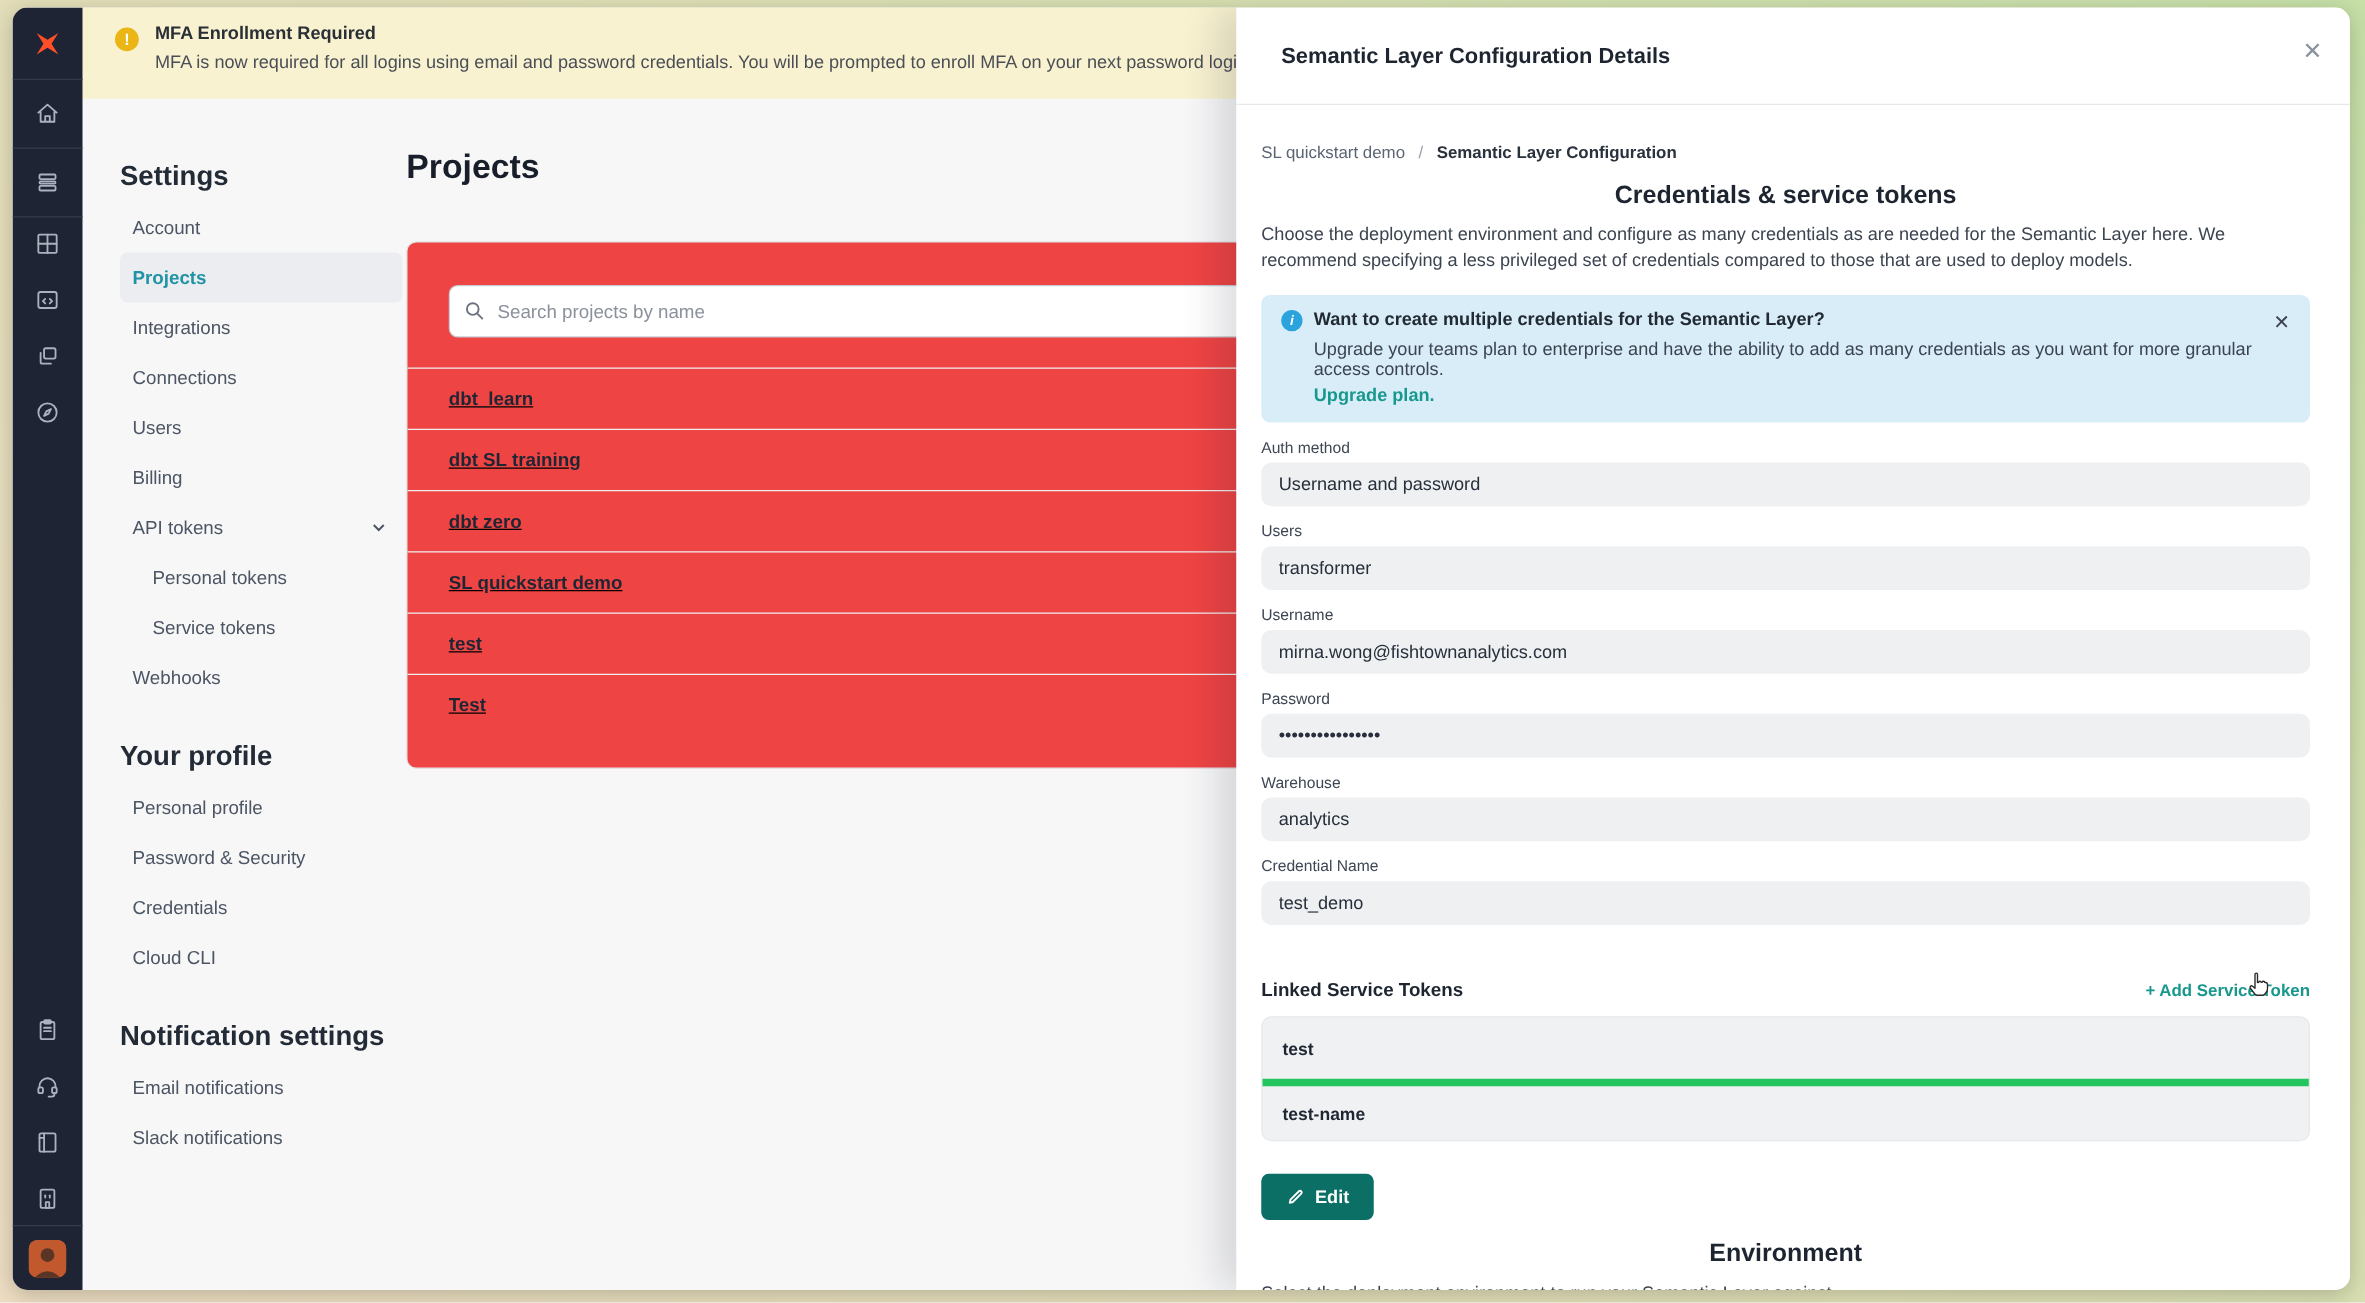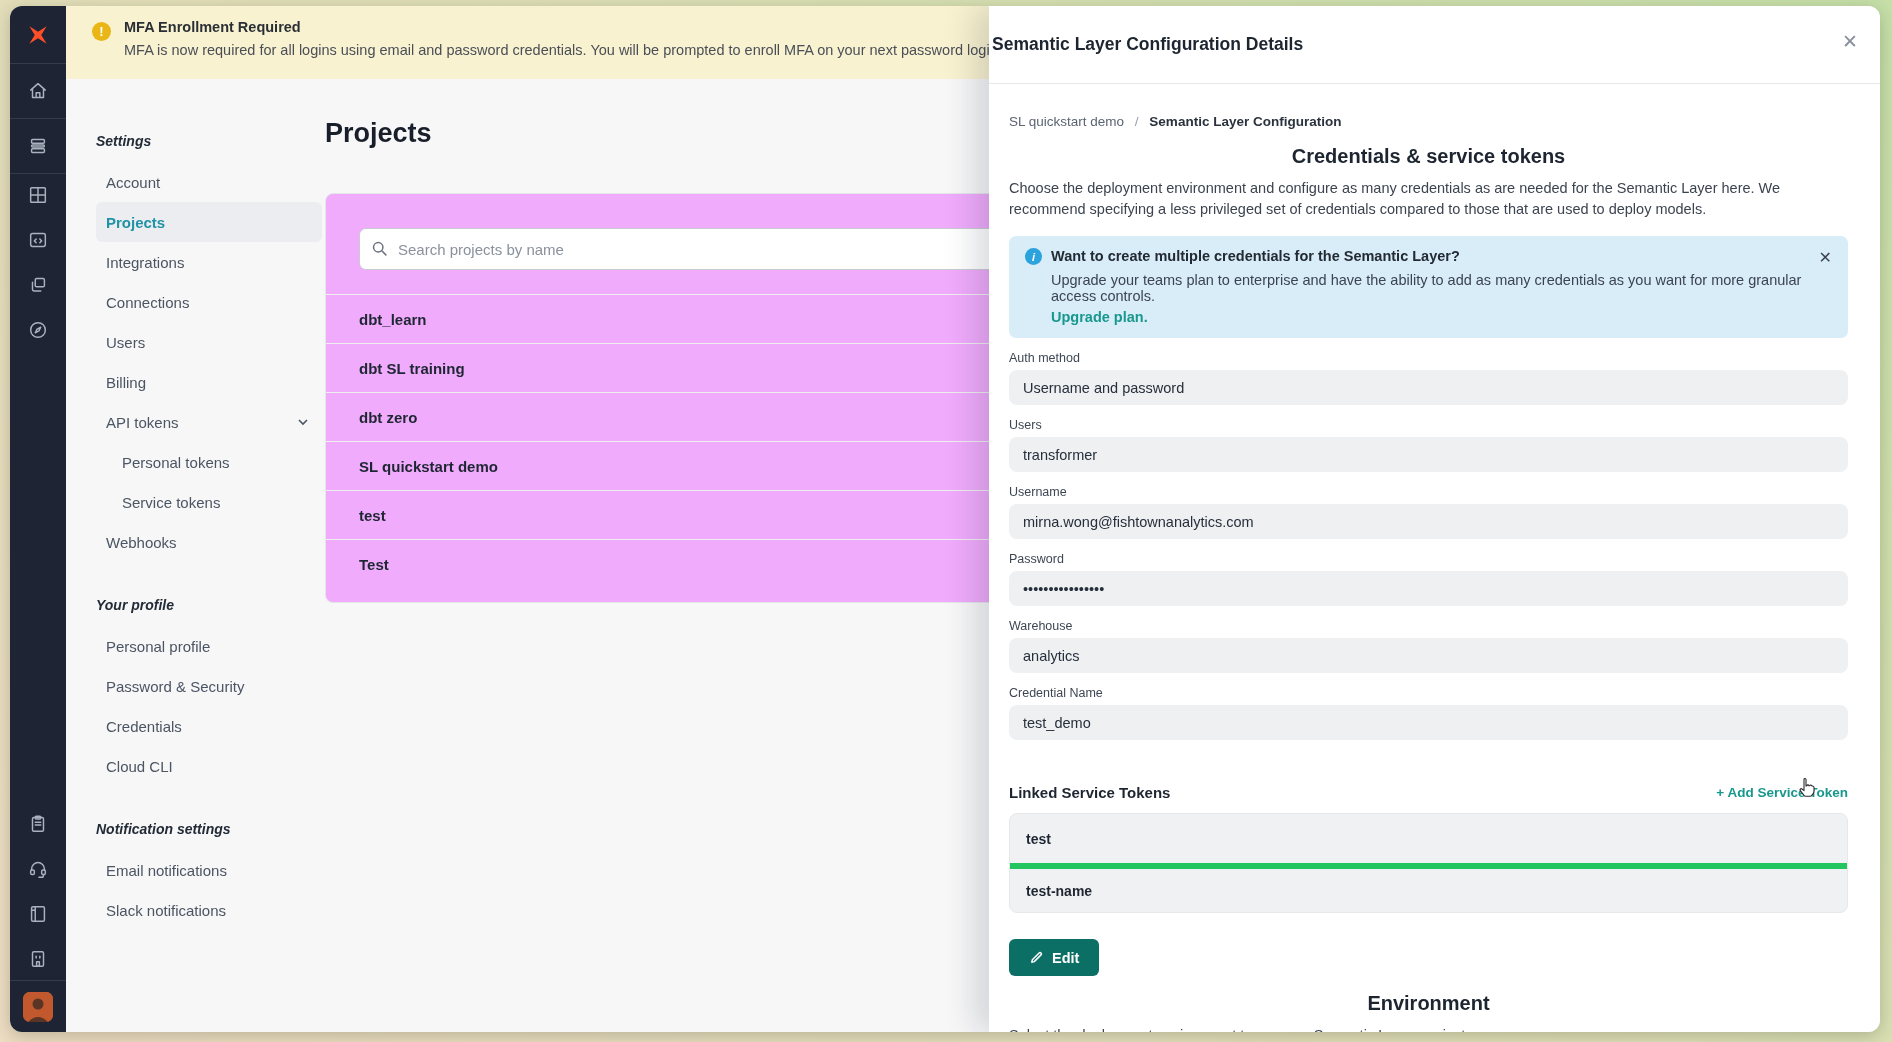--- a/index.html
+++ b/index.html
@@ -40,51 +40,51 @@
   }
   .banner .warn {
     position:absolute; left:26px; top:16px; width:19px; height:19px; border-radius:50%;
     background:#eab616; color:#fff; font-weight:bold; font-size:13px;
     display:flex; align-items:center; justify-content:center;
   }
   .banner-title { font-size:14.5px; font-weight:bold; color:#2a2f36; }
   .banner-body { font-size:14.5px; color:#4a4f57; margin-top:7px; }
   
   .nav { position:absolute; left:86px; top:114px; width:226px; z-index:1; }
-  .nav .group-header { height:42px; display:flex; align-items:center; font-size:14px; font-weight:bold; color:#232b36;font-style:italic; }
+  .nav .group-header { height:42px; display:flex; align-items:center; font-size:22px; font-weight:bold; color:#232b36; }
   .nav .group-header.gap { margin-top:22px; }
   .nav li { list-style:none; height:40px; display:flex; align-items:center; font-size:15px; color:#4b5563; padding:0 10px; border-radius:6px; position:relative; cursor:pointer; }
   .nav li.active { background:#ebedf0; color:#2193a6; font-weight:bold; }
   .nav li.indent { padding-left:26px; }
   .nav li .chev { position:absolute; right:12px; stroke:#4b5563; }
   
   .main { position:absolute; left:315px; top:112px; width:740px; z-index:1; }
   .main h1 { font-size:27px; font-weight:bold; color:#181f2a; }
   .card {
-    margin-top:44px; background:#f0abfc; border:1px solid #e4e6ea; border-radius:8px;
-    padding:34px 0 14px 0; width:735px;
+    margin-top:44px; background:#ef4444; border:1px solid #e4e6ea; border-radius:8px;
+    padding:34px 0 26px 0; width:735px;text-decoration:underline;
   }
   .search-wrap { position:relative; margin:0 33px 24px 33px; }
   .search-input {
     width:100%; height:42px; border:1px solid #c8ccd2; border-radius:7px;
     padding:0 12px 0 38px; font-size:15px; color:#333; background:#fff;
     font-family:"Liberation Sans",sans-serif; outline:none;
   }
   .search-input::placeholder { color:#8a919c; }
   .search-ico { position:absolute; left:12px; top:12px; width:17px; height:17px; stroke:#6b7280; fill:none; stroke-width:1.8; stroke-linecap:round; }
   .proj-row {
     height:49px; display:flex; align-items:center; padding-left:33px;
     font-size:15px; font-weight:bold; color:#1f2633; border-top:1px solid #efefef; cursor:pointer;
   }
   
   .panel {
     position:absolute; top:0; right:0; bottom:0; width:891px; background:#fff;
     box-shadow:-14px 0 30px rgba(15,23,42,.15); z-index:20;
   }
-  .panel-header { height:78px; border-bottom:1px solid #e6e8ea; position:relative; display:flex; align-items:center; padding-left:3px; }
+  .panel-header { height:78px; border-bottom:1px solid #e6e8ea; position:relative; display:flex; align-items:center; padding-left:36px; }
   .panel-header h2 { font-size:17.5px; font-weight:bold; color:#1d2530; }
   .panel-close { position:absolute; right:22px; top:26px; font-size:19px; color:#8a919c; cursor:pointer; line-height:1; }
   .panel-body { padding:30px 32px 0 20px; }
   .crumbs { font-size:13.5px; color:#5a6472; }
   .crumbs .sep { margin:0 7px; color:#9aa1ab; }
   .crumbs .current { font-weight:bold; color:#2a323d; }
   .panel-body h3 { margin-top:16px; font-size:20px; font-weight:bold; color:#1d2530;text-align:center; }
   .desc { margin-top:10px; font-size:14.5px; line-height:1.45; color:#3c4450; }
   .infobox {
     margin-top:16px; background:#d9edf9; border-radius:7px; padding:12px 16px 13px 16px; position:relative;

